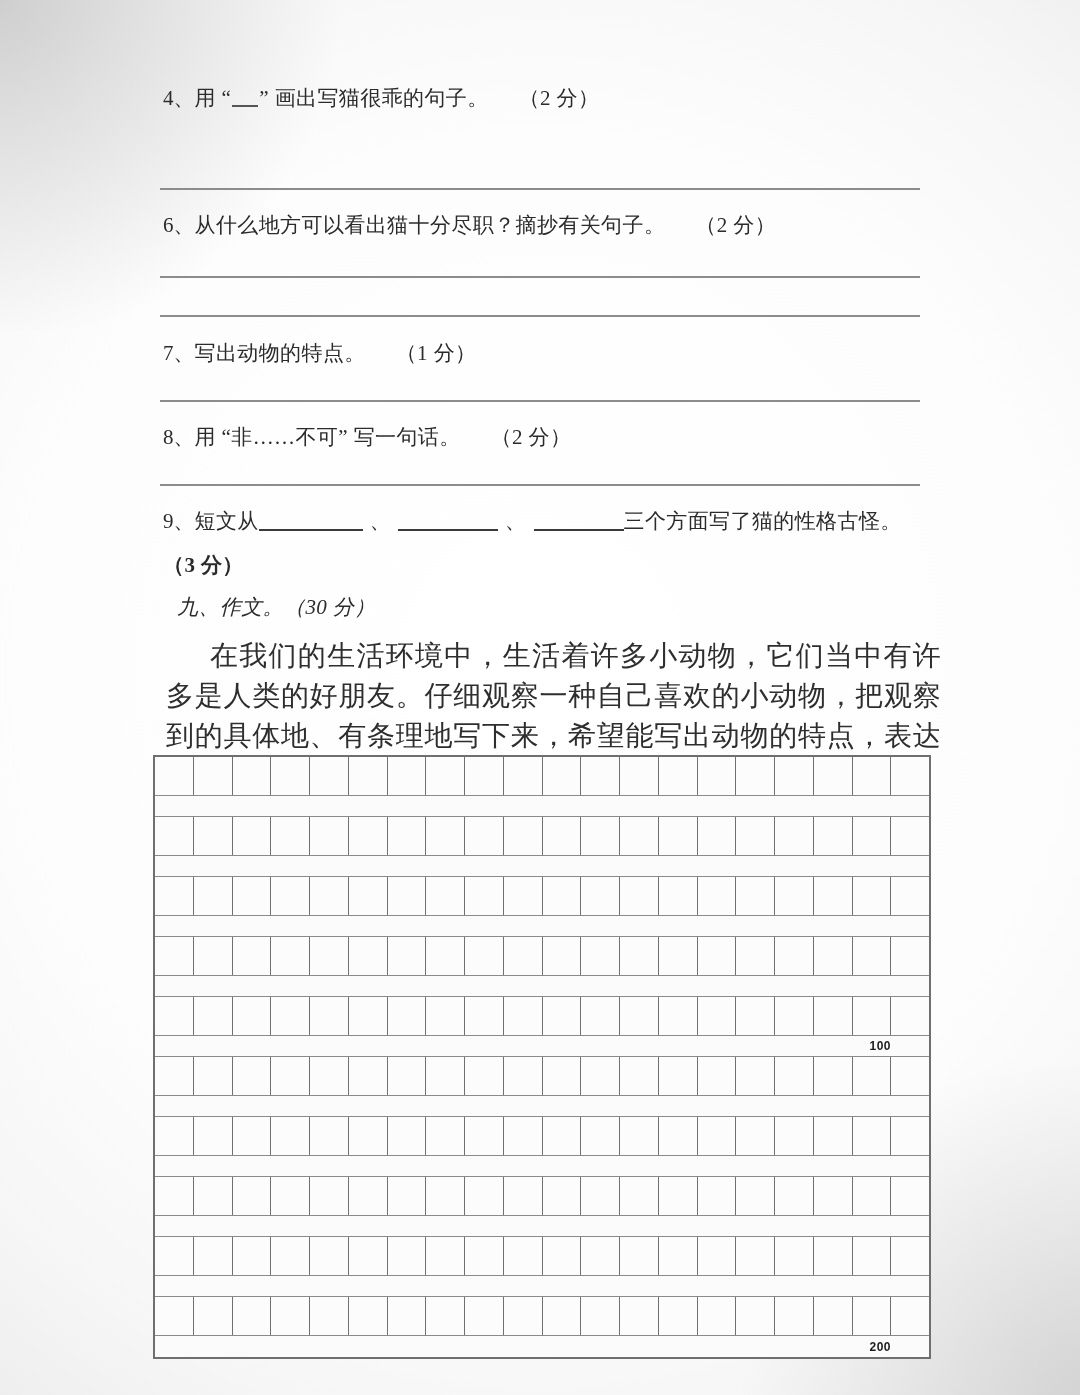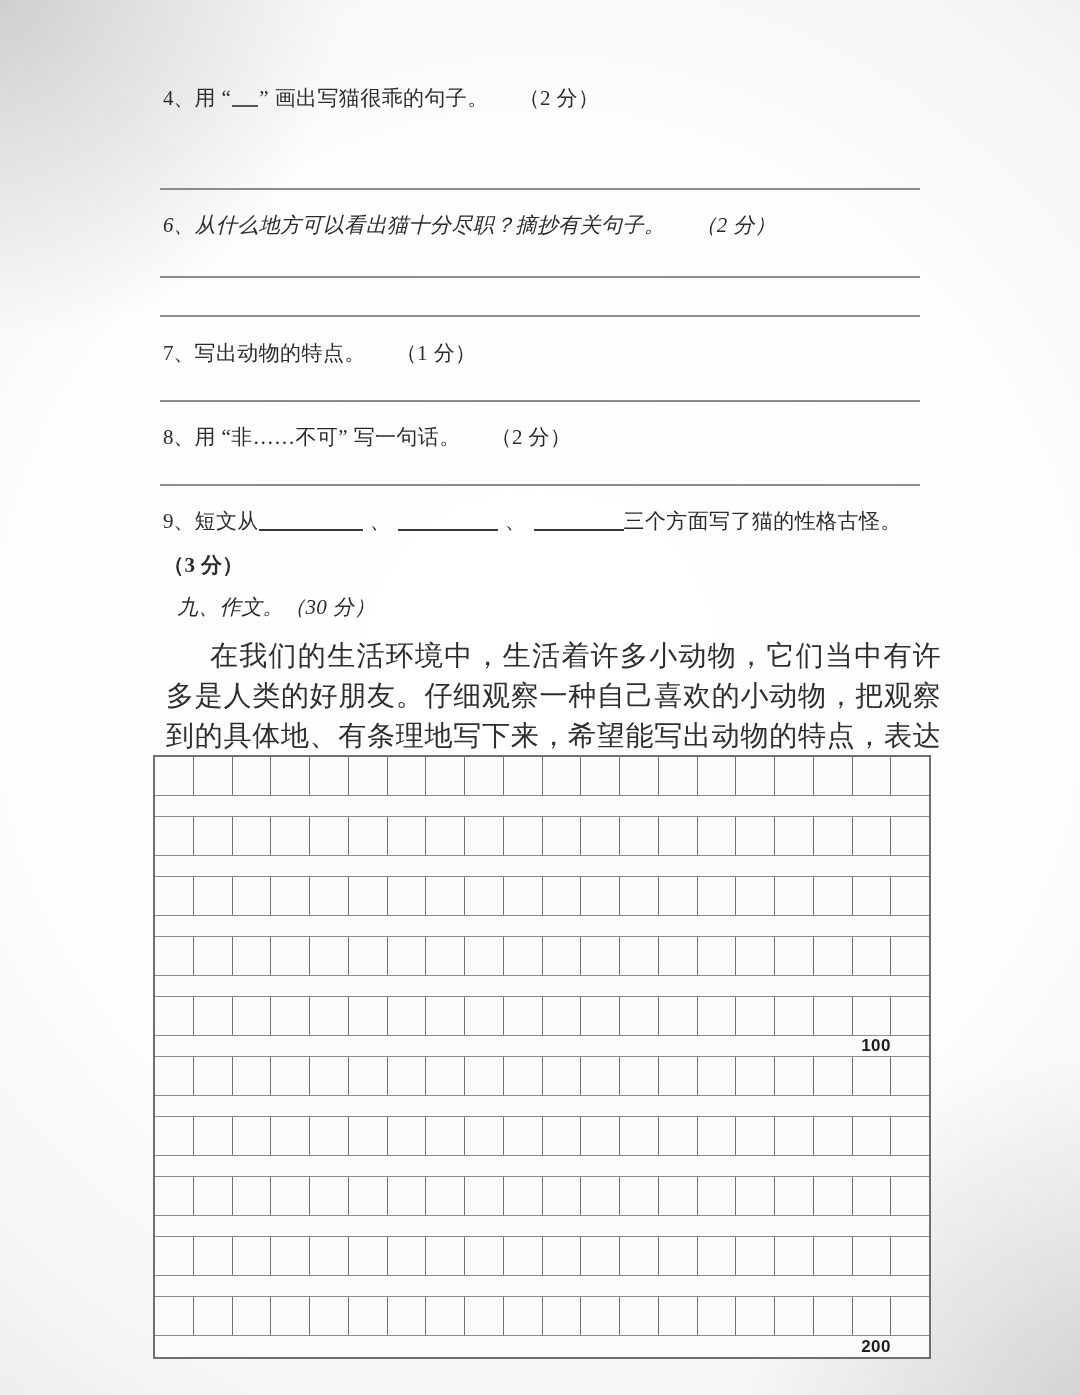--- a/index.html
+++ b/index.html
@@ -137,21 +137,21 @@
     box-sizing: border-box;
     background: #fbfbfb;
   }
   .spacer-row:last-child { border-bottom: none; }
   .count-mark {
     position: absolute;
     right: 38px;
     top: 50%;
     transform: translateY(-52%);
     font-family: "Liberation Sans", sans-serif;
-    font-size: 17px;
+    font-size: 12px;
     font-weight: 700;
     color: #1d1d1d;
     letter-spacing: .5px;
   }
 </style>
 </head>
 <body>
 
 <div id="page">
   <div id="vignette-corner-tl"></div>
@@ -160,21 +160,21 @@
 
 <div id="content">
 
   <div class="qline" style="top:84px;">
     <span class="qnum">4、</span><span>用 “</span><span class="inline-rule"></span><span>” 画出写猫很乖的句子。</span><span class="pts">（2 分）</span>
   </div>
 
 
   <div class="answer-line" style="top:188px;"></div>
 
-  <div class="qline" style="top:211px;font-style:italic;">
+  <div class="qline" style="top:211px;">
     <span class="qnum">6、</span><span>从什么地方可以看出猫十分尽职？摘抄有关句子。</span><span class="pts">（2 分）</span>
   </div>
 
   <div class="answer-line" style="top:276px;"></div>
   <div class="answer-line" style="top:315px;"></div>
 
   <div class="qline" style="top:339px;">
     <span class="qnum">7、</span><span>写出动物的特点。</span><span class="pts">（1 分）</span>
   </div>
 

